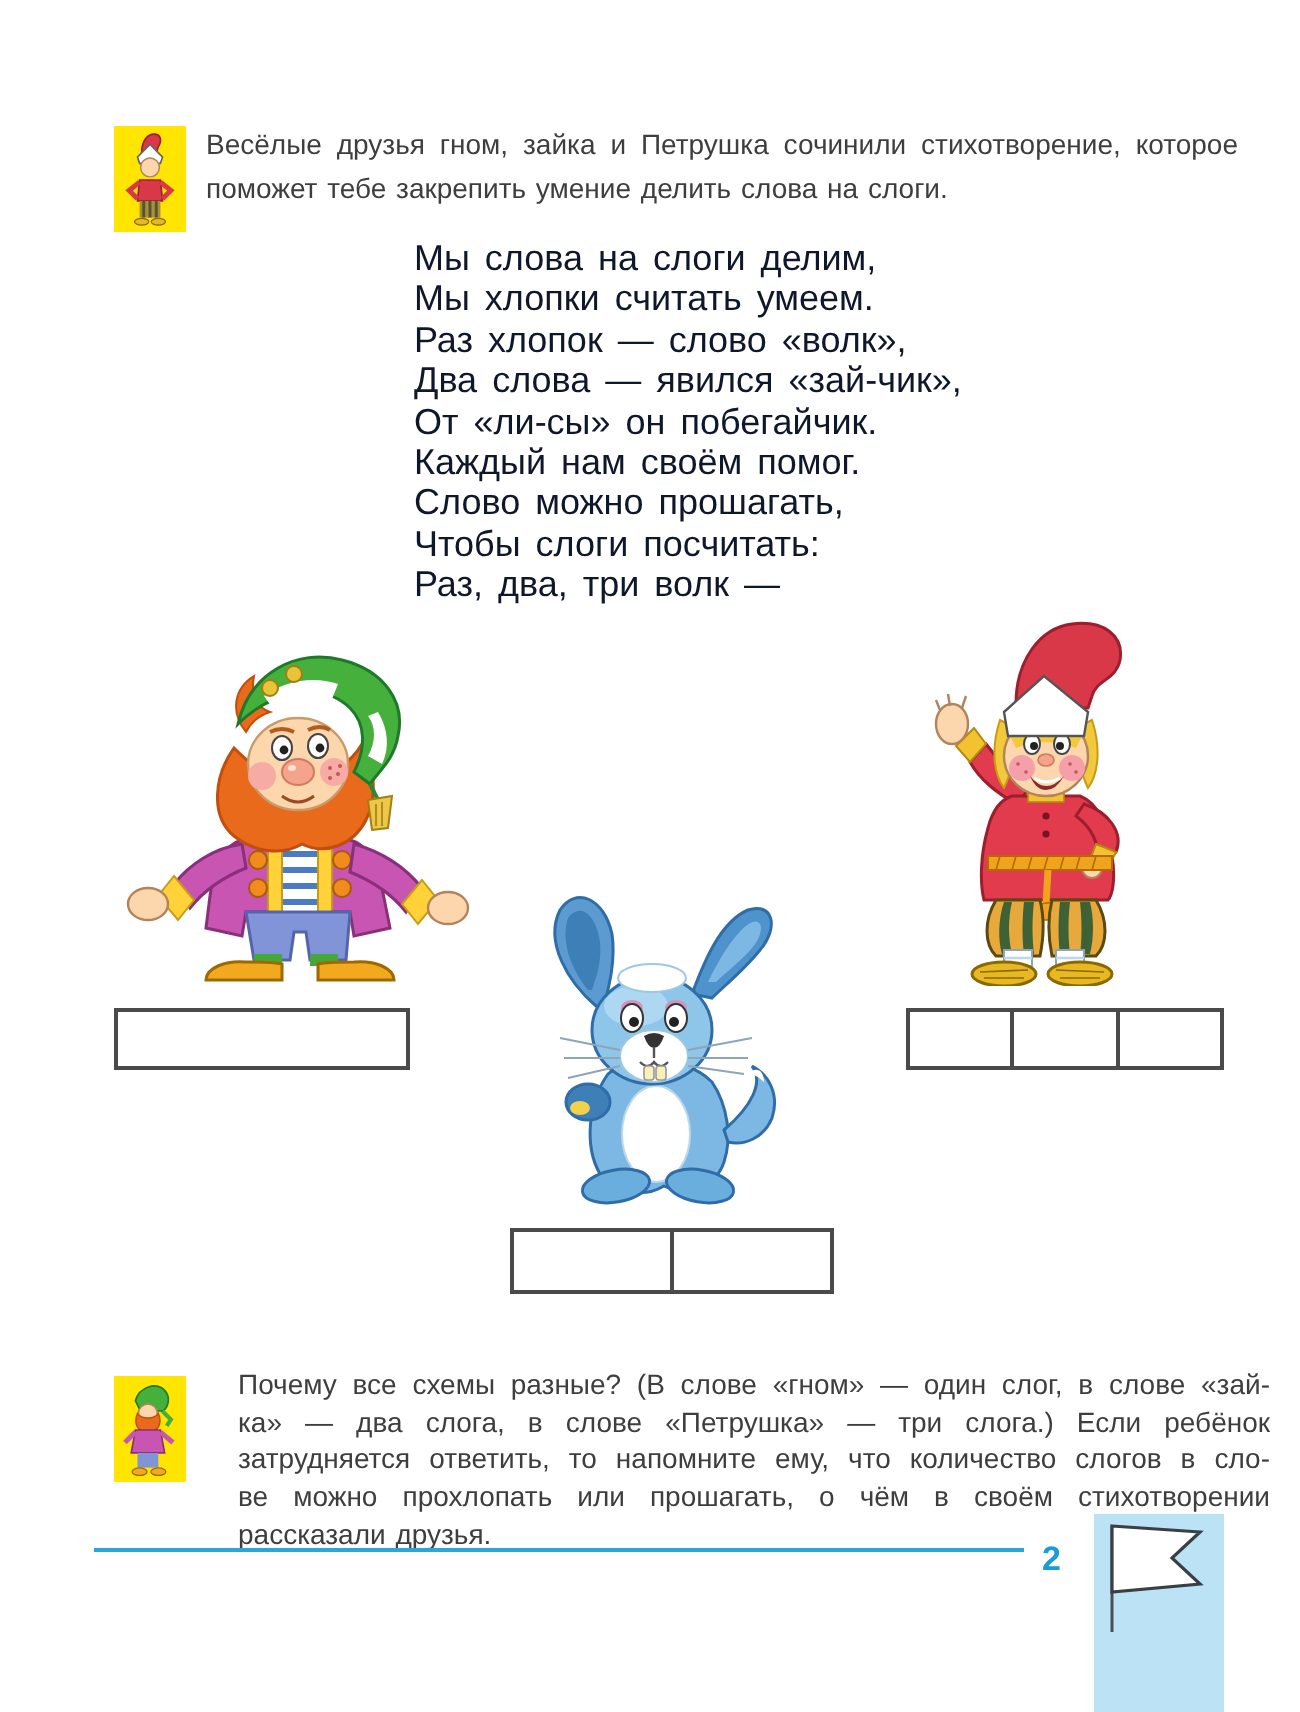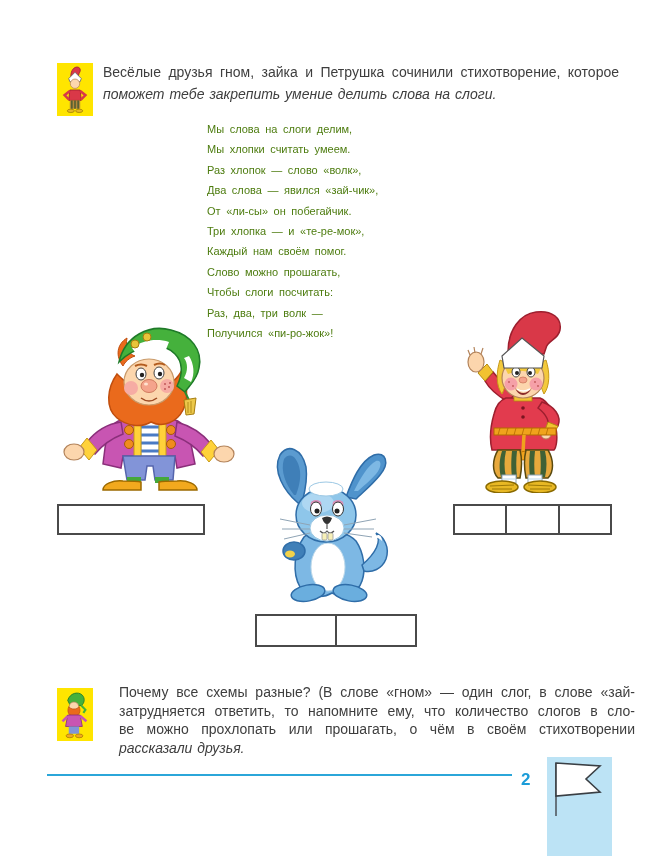--- a/index.html
+++ b/index.html
@@ -6,25 +6,25 @@
   .page{
     position:relative;width:640px;height:856px;background:#ffffff;
     font-family:"Liberation Sans",sans-serif;color:#3e3e3e;overflow:hidden;
   }
   .abs{position:absolute;}
   
   .icon-box{position:absolute;width:36px;height:53px;background:#ffe500;display:flex;align-items:center;justify-content:center;}
   
   .para{position:absolute;width:516px;font-size:14px;color:#3e3e3e;word-spacing:1px;}
   .jline{text-align:justify;text-align-last:justify;}
-  .jline.last{text-align-last:left;font-style:italic;}
+  .jline.last{text-align-last:left;}
   .intro{left:103px;top:61px;line-height:22px;}
   .note{left:119px;top:683px;line-height:18.7px;}
   
-  .poem{position:absolute;left:207px;top:119px;font-size:11px;line-height:20.4px;word-spacing:2.5px;color:#4d7c0f;}
+  .poem{position:absolute;left:207px;top:119px;font-size:18px;line-height:20.4px;word-spacing:2.5px;color:#0f172a;}
   
   .schema{position:absolute;background:#fff;border:2px solid #4a4a4a;display:flex;box-sizing:border-box;}
   .schema .cell{flex:1;border-left:2px solid #4a4a4a;}
   .schema .cell:first-child{border-left:none;}
   #schema-1{left:57px;top:504px;width:148px;height:31px;}
   #schema-2{left:255px;top:614px;width:162px;height:33px;}
   #schema-3{left:453px;top:504px;width:159px;height:31px;}
   
   .rule{position:absolute;left:47px;top:774px;width:465px;height:2px;background:#2ba6d9;}
   .page-num{position:absolute;left:521px;top:770px;font-size:17px;font-weight:bold;color:#1b9cd8;}
@@ -54,26 +54,24 @@
     <div class="jline">Весёлые друзья гном, зайка и Петрушка сочинили стихотворение, которое</div>
     <div class="jline last">поможет тебе закрепить умение делить слова на слоги.</div>
   </div>
 
   <div class="poem">
     <div>Мы слова на слоги делим,</div>
     <div>Мы хлопки считать умеем.</div>
     <div>Раз хлопок — слово «волк»,</div>
     <div>Два слова — явился «зай-чик»,</div>
     <div>От «ли-сы» он побегайчик.</div>
-    <div>Три хлопка — и «те-ре-мок»,</div>
     <div>Каждый нам своём помог.</div>
     <div>Слово можно прошагать,</div>
     <div>Чтобы слоги посчитать:</div>
     <div>Раз, два, три волк —</div>
-    <div>Получился «пи-ро-жок»!</div>
   </div>
 
   <svg class="abs" style="left:57px;top:322px;" width="190" height="170" viewBox="0 0 190 170">
 
     <path d="M64,98 C56,100 50,110 48,126 L46,142 L64,146 L66,134 L118,134 L120,146 L138,142 L134,122 C131,108 126,100 118,98 Z" fill="#c855b2" stroke="#8a2f7a" stroke-width="1.5"></path>
 
     <rect x="84" y="98" width="18" height="36" fill="#ffffff" stroke="#9ab0c4" stroke-width="1"></rect>
     <path d="M84,105 H102 M84,113 H102 M84,121 H102 M84,129 H102" stroke="#4a7bc4" stroke-width="3"></path>
 
     <rect x="77" y="97" width="7" height="38" fill="#ffd23a" stroke="#c89a18" stroke-width="1"></rect>
@@ -251,20 +249,21 @@
       <path d="M8,23 L20,23 L22,34 L6,34 Z" fill="#c855b2" stroke="#8a2f7a" stroke-width="0.8"></path>
       <path d="M8,24 L3,29 M20,24 L26,29" stroke="#c855b2" stroke-width="2.4"></path>
       <rect x="9" y="34" width="10" height="7" fill="#8294d8"></rect>
       <ellipse cx="10" cy="43" rx="3.6" ry="1.8" fill="#f2a91e" stroke="#9c6a00" stroke-width="0.6"></ellipse>
       <ellipse cx="19" cy="43" rx="3.6" ry="1.8" fill="#f2a91e" stroke="#9c6a00" stroke-width="0.6"></ellipse>
     </svg>
   </div>
 
   <div class="para note">
     <div class="jline">Почему все схемы разные? (В слове «гном» — один слог, в слове «зай-</div>
+    <div class="jline">ка» — два слога, в слове «Петрушка» — три слога.) Если ребёнок</div>
     <div class="jline">затрудняется ответить, то напомните ему, что количество слогов в сло-</div>
     <div class="jline">ве можно прохлопать или прошагать, о чём в своём стихотворении</div>
     <div class="jline last">рассказали друзья.</div>
   </div>
 
   <div class="rule"></div>
   <div class="page-num">2</div>
   <div class="corner-panel">
     <svg width="54" height="60" viewBox="0 0 54 60" style="position:absolute;left:5px;top:3px;">
       <path d="M4,3 L4,56" stroke="#4a4f55" stroke-width="1.5"></path>

